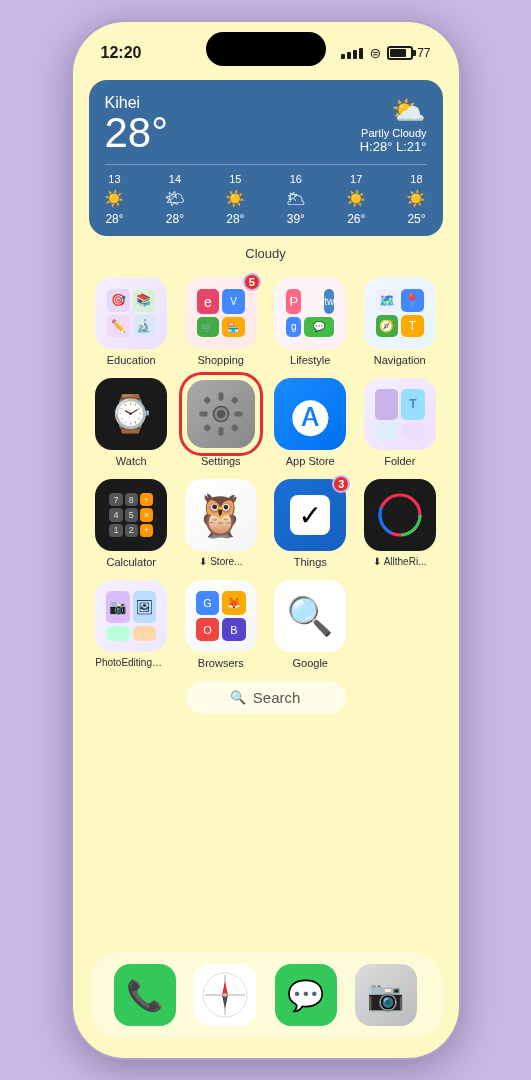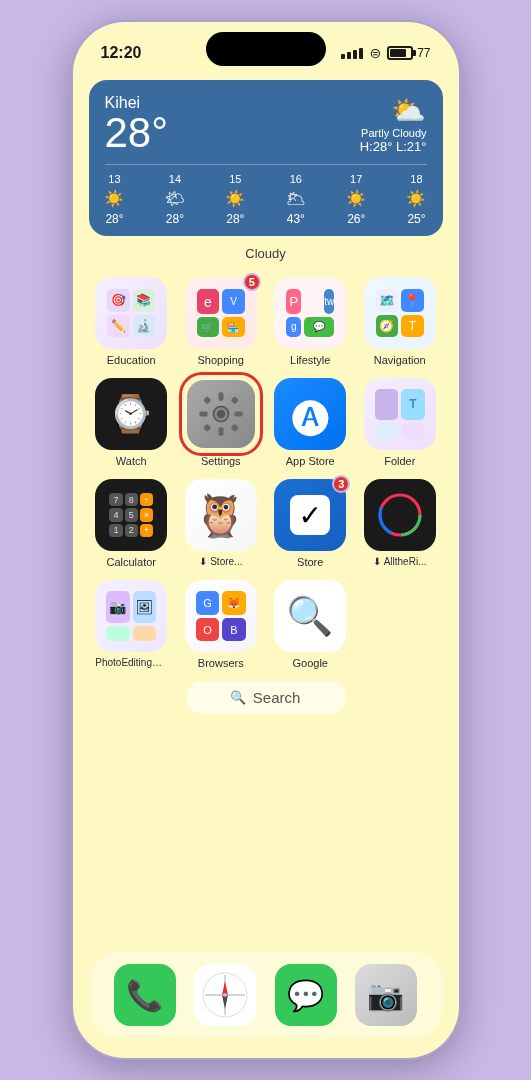--- a/index.html
+++ b/index.html
@@ -317,21 +317,21 @@
           <span class="forecast-temp">28°</span>
         </div>
         <div class="forecast-day">
           <span class="forecast-day-name">15</span>
           <span class="forecast-icon">☀️</span>
           <span class="forecast-temp">28°</span>
         </div>
         <div class="forecast-day">
           <span class="forecast-day-name">16</span>
           <span class="forecast-icon">🌥</span>
-          <span class="forecast-temp">43°</span>
+          <span class="forecast-temp">39°</span>
         </div>
         <div class="forecast-day">
           <span class="forecast-day-name">17</span>
           <span class="forecast-icon">☀️</span>
           <span class="forecast-temp">26°</span>
         </div>
         <div class="forecast-day">
           <span class="forecast-day-name">18</span>
           <span class="forecast-icon">☀️</span>
           <span class="forecast-temp">25°</span>
@@ -473,21 +473,21 @@
 
       <div class="app-item">
         <div class="app-icon icon-things">
           <div class="badge">3</div>
           <div style="width:52px;height:52px;display:flex;align-items:center;justify-content:center;">
             <div style="width:40px;height:40px;background:white;border-radius:8px;display:flex;align-items:center;justify-content:center;">
               <span style="font-size:28px;">✓</span>
             </div>
           </div>
         </div>
-        <span class="app-label">Store</span>
+        <span class="app-label">Things</span>
       </div>
 
       <div class="app-item">
         <div class="app-icon icon-alltheri">
           <div style="width:52px;height:52px;display:flex;align-items:center;justify-content:center;">
             <svg width="44" height="44" viewBox="0 0 44 44">
               <circle cx="22" cy="22" r="20" fill="none" stroke="#ff2d55" stroke-width="3"></circle>
               <circle cx="22" cy="22" r="20" fill="none" stroke="#34c759" stroke-width="3" stroke-dasharray="30 100" stroke-dashoffset="0"></circle>
               <circle cx="22" cy="22" r="20" fill="none" stroke="#007aff" stroke-width="3" stroke-dasharray="30 100" stroke-dashoffset="-40"></circle>
             </svg>

